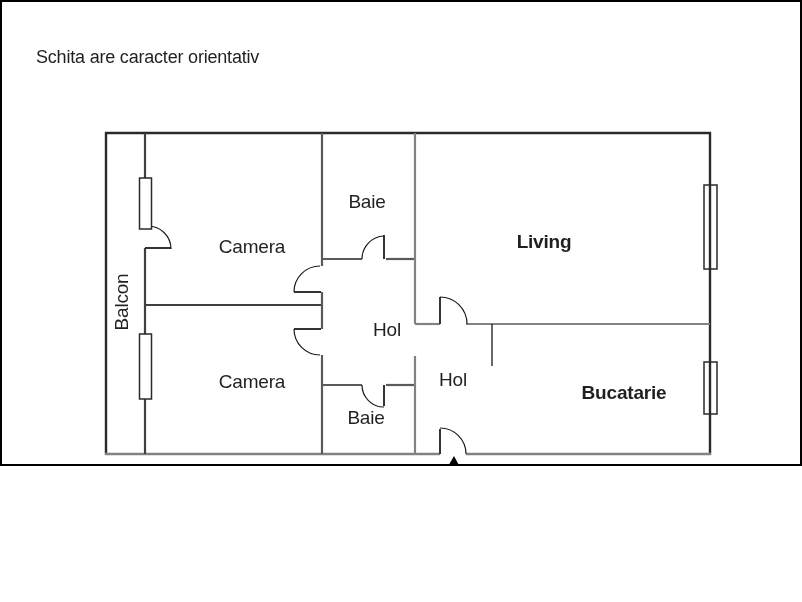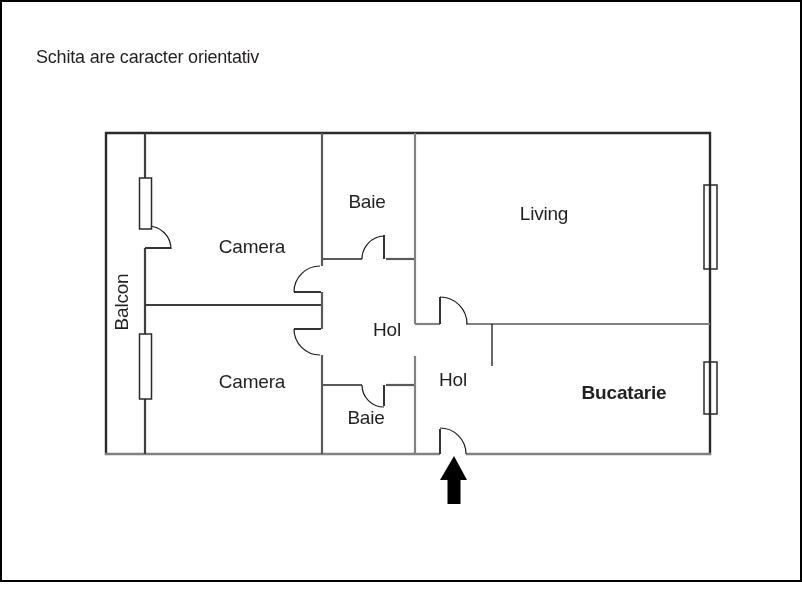--- a/index.html
+++ b/index.html
@@ -1,18 +1,18 @@
 <!DOCTYPE html>
 <html><head>
 <meta charset="utf-8">
 <style>
   html,body{margin:0;padding:0;background:#fff;}
   .page{
     position:relative;
-    width:802px;height:582px;
+    width:802px;height:466px;
     box-sizing:border-box;
     border:2px solid #000;
     background:#fff;
     font-family:"Liberation Sans", sans-serif;
     overflow:hidden;
   }
   .title{
     position:absolute;
     left:34px;top:45px;
     font-size:18px;
@@ -107,16 +107,16 @@
     <polygon points="452,454 465,478 458.5,478 458.5,502 445.5,502 445.5,478 438,478" fill="#000000"></polygon>
   </svg>
 
   <div class="room-label vertical" style="left:120px;top:300px;">Balcon</div>
   <div class="room-label" style="left:250px;top:245px;">Camera</div>
   <div class="room-label" style="left:250px;top:380px;">Camera</div>
   <div class="room-label" style="left:365px;top:200px;">Baie</div>
   <div class="room-label" style="left:364px;top:416px;">Baie</div>
   <div class="room-label" style="left:385px;top:328px;">Hol</div>
   <div class="room-label" style="left:451px;top:378px;">Hol</div>
-  <div class="room-label" style="left:542px;top:212px;">Living</div>
+  <div class="room-label" style="left:542px;top:240px;font-weight:bold;">Living</div>
   <div class="room-label" style="left:622px;top:391px;font-weight:bold;">Bucatarie</div>
 
 </div>
 
 </body></html>

